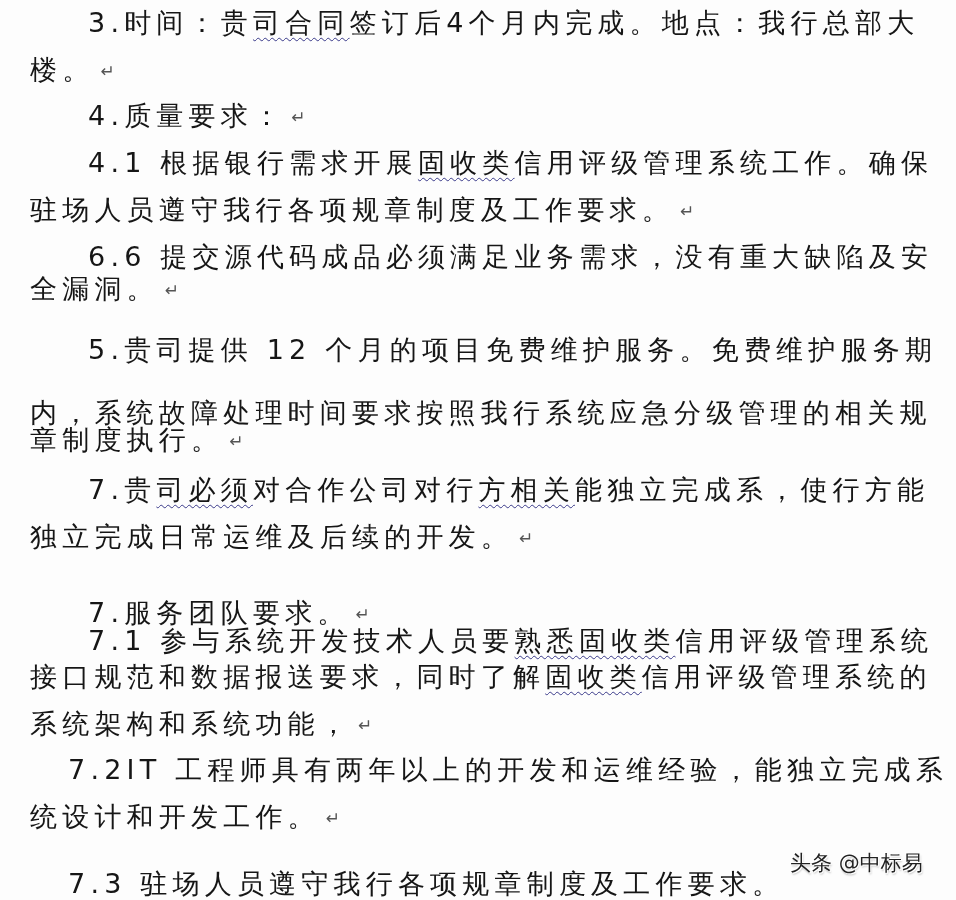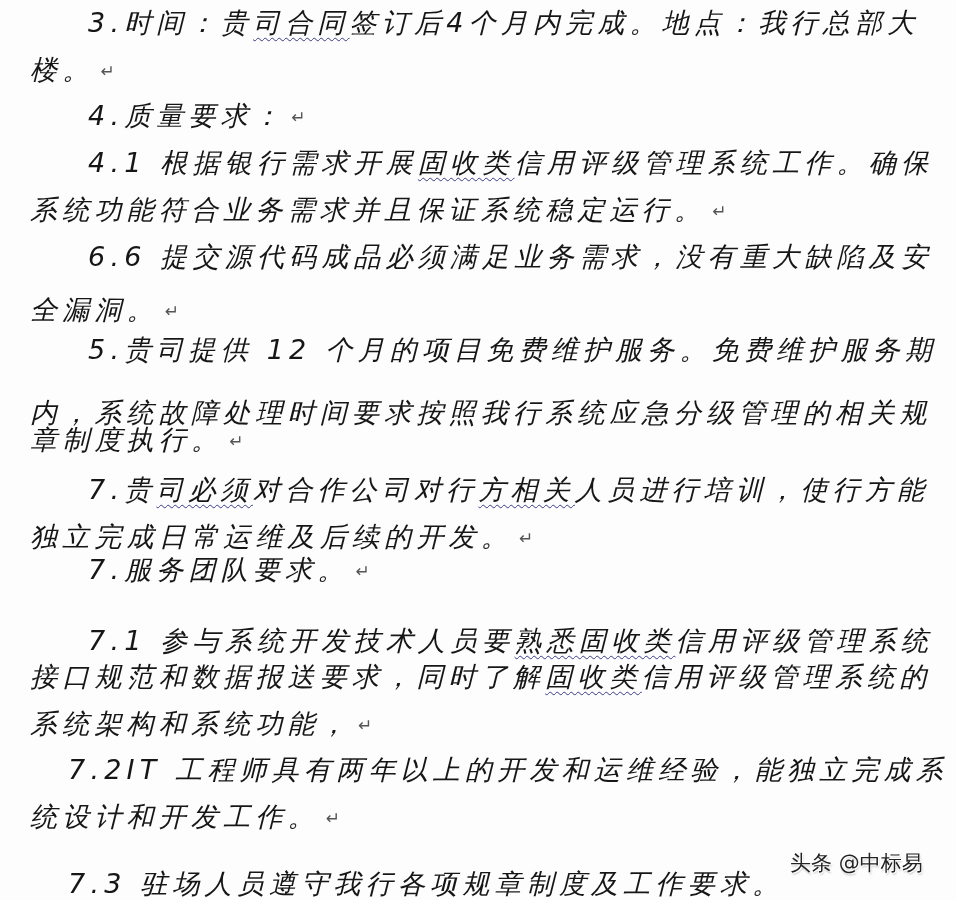--- a/index.html
+++ b/index.html
@@ -15,21 +15,20 @@
       background: #fdfdfd;
       font-family: "DejaVu Sans", "Liberation Sans", sans-serif;
       color: #1a1a1a;
     }
     .page {
       position: absolute;
       left: 0;
       top: 0;
       width: 776px;
       height: 900px;
-      font-style: italic;
     }
     .line {
       position: absolute;
       left: 30px;
       width: 850px;
       height: 46px;
       line-height: 46px;
       font-size: 27px;
       letter-spacing: 5.2px;
       white-space: nowrap;
@@ -62,29 +61,29 @@
     }
   </style>
 </head>
 <body>
 
 <div class="page" id="page">
     <div class="line indent" style="top: 0px;"><span>3.时间：贵</span><span class="wavy">司合同</span><span>签订后4个月内完成。地点：我行总部大</span></div>
     <div class="line" style="top: 46.7px;"><span>楼。</span><span class="pilcrow">↵</span></div>
     <div class="line indent" style="top: 93.4px;"><span>4.质量要求：</span><span class="pilcrow">↵</span></div>
     <div class="line indent" style="top: 140.1px;"><span>4.1 根据银行需求开展</span><span class="wavy">固收类</span><span>信用评级管理系统工作。确保</span></div>
-    <div class="line" style="top: 186.8px;"><span>系统功能符合业务需求并且保证系统稳定运行。</span><span class="pilcrow">↵</span></div>
+    <div class="line" style="top: 186.8px;"><span>驻场人员遵守我行各项规章制度及工作要求。</span><span class="pilcrow">↵</span></div>
     <div class="line indent" style="top: 233.5px;"><span>6.6 提交源代码成品必须满足业务需求，没有重大缺陷及安</span></div>
-    <div class="line" style="top: 287px;"><span>全漏洞。</span><span class="pilcrow">↵</span></div>
+    <div class="line" style="top: 266px;"><span>全漏洞。</span><span class="pilcrow">↵</span></div>
     <div class="line indent" style="top: 326.9px;"><span>5.贵司提供 12 个月的项目免费维护服务。免费维护服务期</span></div>
     <div class="line" style="top: 373.6px; margin-top: 16px;"><span>内，系统故障处理时间要求按照我行系统应急分级管理的相关规</span></div>
     <div class="line" style="top: 417px;"><span>章制度执行。</span><span class="pilcrow">↵</span></div>
-    <div class="line indent" style="top: 467px;"><span>7.贵</span><span class="wavy">司必须</span><span>对合作公司对行</span><span class="wavy">方相关</span><span>人员进行培训，使行方能</span></div>
+    <div class="line indent" style="top: 467px;"><span>7.贵</span><span class="wavy">司必须</span><span>对合作公司对行</span><span class="wavy">方相关</span><span>能独立完成系，使行方能</span></div>
     <div class="line" style="top: 513.7px;"><span>独立完成日常运维及后续的开发。</span><span class="pilcrow">↵</span></div>
-    <div class="line indent" style="top: 547px;"><span>7.服务团队要求。</span><span class="pilcrow">↵</span></div>
+    <div class="line indent" style="top: 590px;"><span>7.服务团队要求。</span><span class="pilcrow">↵</span></div>
     <div class="line indent" style="top: 618px;"><span>7.1 参与系统开发技术人员要</span><span class="wavy">熟悉固收类</span><span>信用评级管理系统</span></div>
     <div class="line" style="top: 653.8px;"><span>接口规范和数据报送要求，同时了解</span><span class="wavy">固收类</span><span>信用评级管理系统的</span></div>
     <div class="line" style="top: 700.5px;"><span>系统架构和系统功能，</span><span class="pilcrow">↵</span></div>
     <div class="line indent" style="top: 747.2px; left: 68px;"><span>7.2IT 工程师具有两年以上的开发和运维经验，能独立完成系</span></div>
     <div class="line" style="top: 793.9px;"><span>统设计和开发工作。</span><span class="pilcrow">↵</span></div>
     <div class="line indent" style="top: 861px; left: 68px;"><span>7.3 驻场人员遵守我行各项规章制度及工作要求。</span></div>
   </div>
 
 <div class="watermark">头条 @中标易</div>
 

